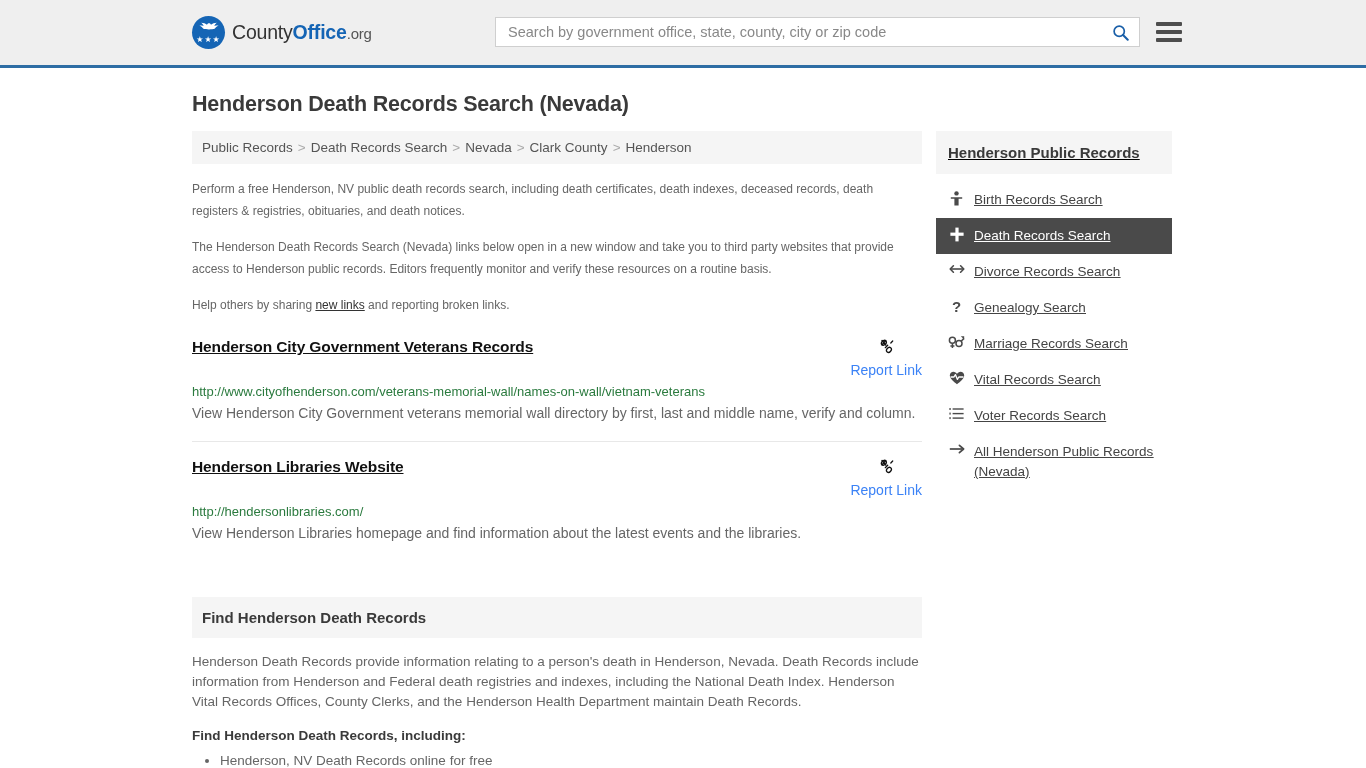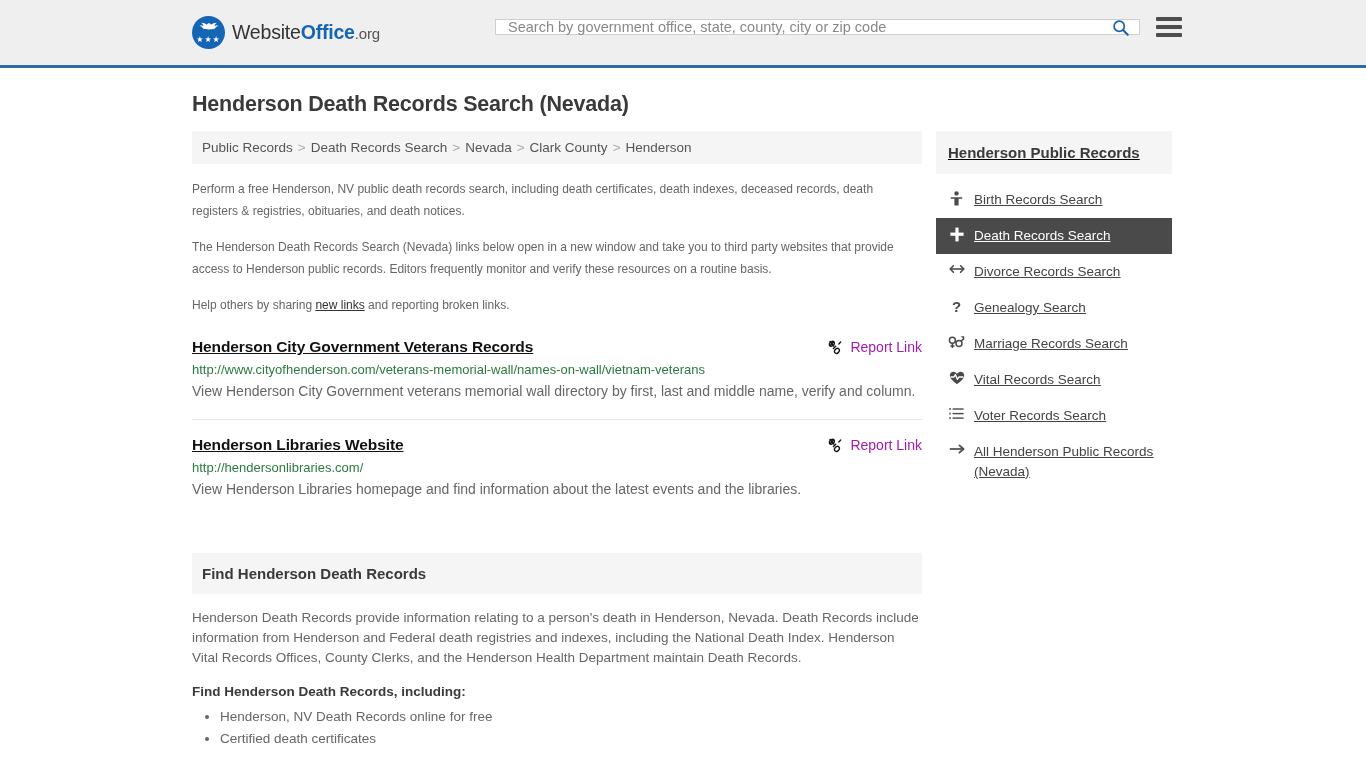--- a/index.html
+++ b/index.html
@@ -62,21 +62,21 @@
 
   .search-area {
     position: absolute;
     left: 495px;
     top: 17px;
     display: flex;
     align-items: center;
   }
   .search-box {
     width: 645px;
-    height: 16px;
+    height: 30px;
     background: #ffffff;
     border: 1px solid #cfcfcf;
     display: flex;
     align-items: center;
     padding: 0 8px 0 10px;
   }
   .search-input {
     flex: 1;
     border: none;
     outline: none;
@@ -158,23 +158,24 @@
   }
   .result-title {
     font-size: 15.5px;
     font-weight: bold;
     color: #111111;
     text-decoration: underline;
     letter-spacing: -0.1px;
   }
   .report-link {
     display: flex; align-items: center; gap: 8px;
-    font-size: 14px; color: #a21caf;
+    font-size: 14px; color: #3b82f6;
     cursor: pointer; white-space: nowrap;
     padding-top: 1px;
+    flex-direction: column;
   }
   .result-url {
     display: block;
     font-size: 13px;
     color: #2a7a3e;
     margin-top: 6px;
     text-decoration: none;
   }
   .result-desc {
     font-size: 14px;
@@ -249,21 +250,21 @@
 <body>
 
 <div class="site-header">
   <a class="logo-wrap" href="#">
     <span class="logo-mark">
       <svg class="eagle" viewBox="0 0 22 10">
         <path d="M11 1.2c-1 0-1.8.7-2 1.6C7.6 1.6 5.6.9 3.2.8c1.3 1 2 2 2.4 3.1C4.4 3.6 3 3.4 1.4 3.5c1.9 1 3.2 2.1 4 3.3 1.4.4 3.3.6 5.6.6s4.2-.2 5.6-.6c.8-1.2 2.1-2.3 4-3.3-1.6-.1-3 .1-4.2.4.4-1.1 1.1-2.1 2.4-3.1-2.4.1-4.4.8-5.8 2C12.8 1.9 12 1.2 11 1.2z" fill="#ffffff"></path>
       </svg>
       <span class="stars">★★★</span>
     </span>
-    <span class="logo-text"><span class="lt-county">Website</span><span class="lt-office">Office</span><span class="lt-org">.org</span></span>
+    <span class="logo-text"><span class="lt-county">County</span><span class="lt-office">Office</span><span class="lt-org">.org</span></span>
   </a>
 
   <div class="search-area">
     <div class="search-box">
       <input class="search-input" type="text" placeholder="Search by government office, state, county, city or zip code" style="">
       <button class="search-btn">
         <svg width="17" height="17" viewBox="0 0 20 20">
           <circle cx="8.5" cy="8.5" r="6" fill="none" stroke="#1a5fa8" stroke-width="2"></circle>
           <line x1="13" y1="13" x2="18.5" y2="18.5" stroke="#1a5fa8" stroke-width="2.4" stroke-linecap="round"></line>
         </svg>

